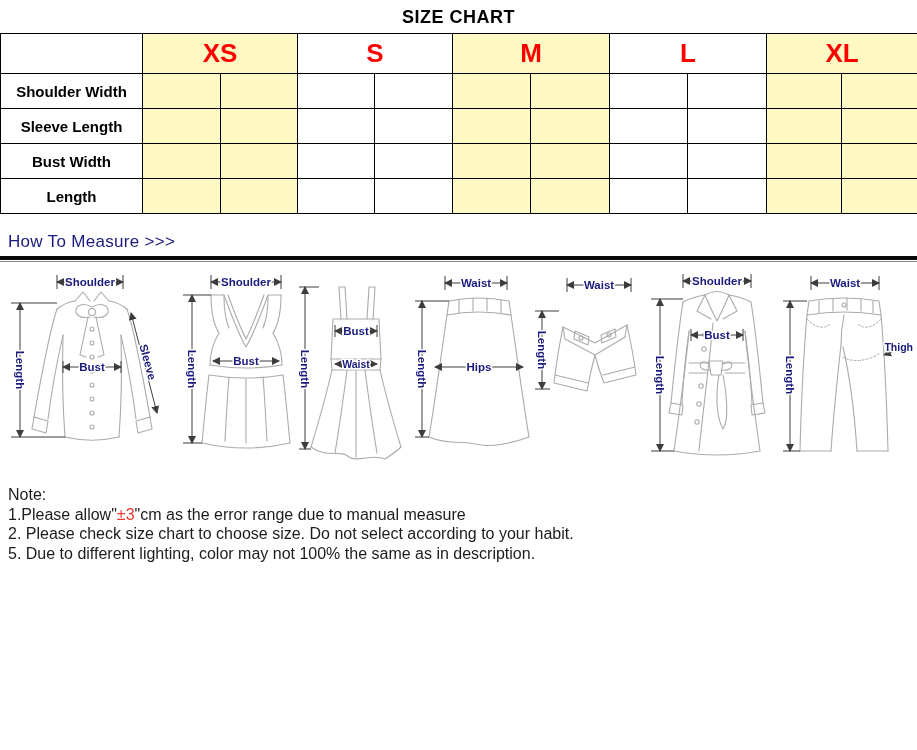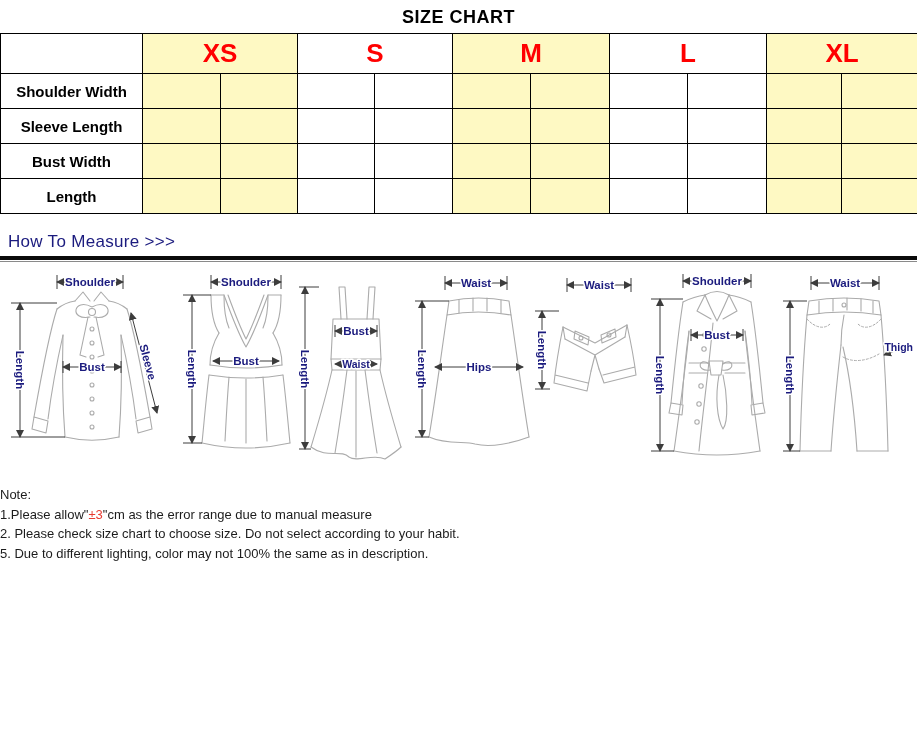--- a/index.html
+++ b/index.html
@@ -40,21 +40,21 @@
   .gard{stroke:#ababab;stroke-width:1;fill:none;stroke-dasharray:2 2;}
   .dim{stroke:#3c3c3c;stroke-width:1;fill:none;}
   .dlab{
     fill:#1b1b7e;font-family:"Liberation Sans",sans-serif;font-size:11.5px;
     font-weight:bold;text-anchor:middle;paint-order:stroke fill;
     stroke:#fff;stroke-width:3px;stroke-linejoin:round;
   }
   .dlab-sm{font-size:10.5px;}
   .dlab-end{text-anchor:end;}
   
-  .notes{margin-top:12px;font-size:13px;line-height:19.5px;color:#1c1c1c;}
+  .notes{margin-top:12px;padding-left:8px;font-size:16px;line-height:19.5px;color:#1c1c1c;}
   .notes .red{color:#e83a30;}
 </style>
 </head>
 <body>
 
 <div class="title">SIZE CHART</div>
 
 <table class="size">
   <colgroup>
     <col style="width:142px">

